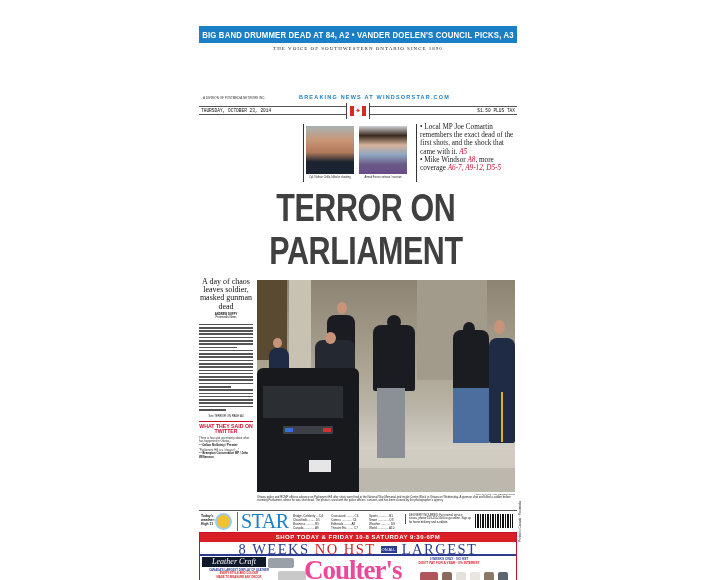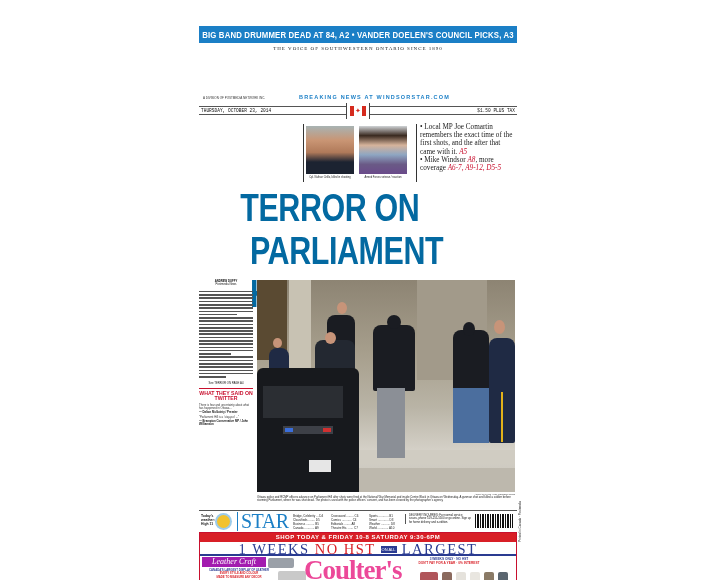--- a/index.html
+++ b/index.html
@@ -34,22 +34,22 @@
     .quote { position: absolute; left: 6px; top: 97px; width: 95px; text-align: right; font-size: 7.2px; line-height: 8.2px; color: #222; }
     .vrule { position: absolute; width: 1px; background: #333; }
     .mug { position: absolute; top: 100px; width: 48px; height: 48px; background: #888; overflow: hidden; }
     .mug-caption { position: absolute; top: 150px; width: 48px; text-align: center; font-size: 2.6px; line-height: 3px; font-family: "Liberation Sans", sans-serif; color: #222; }
     .mug1 { left: 107px; background: linear-gradient(180deg, #a8b3b3 0%, #c99574 30%, #b07a5a 55%, #1c2331 75%, #1c2331 100%); }
     .mug2 { left: 160px; background: linear-gradient(180deg, #cfd3d6 0%, #3a2a20 20%, #d6b39b 40%, #8ea6c2 60%, #6a5a86 80%, #6a4a8a 100%); }
     .bullets { position: absolute; left: 221px; top: 97px; width: 96px; font-size: 7.2px; line-height: 8.2px; color: #222; }
     .bullets .red { color: #c8102e; font-style: italic; }
 
     
-    .headline { position: absolute; left: 16px; top: 160px; width: 318px; text-align: left; font-family: "Liberation Sans", sans-serif;
-      font-weight: bold; font-size: 39px; line-height: 43px; color: #0369a1; letter-spacing: -0.5px; }
+    .headline { position: absolute; left: 8px; top: 160px; width: 318px; text-align: center; font-family: "Liberation Sans", sans-serif;
+      font-weight: bold; font-size: 39px; line-height: 43px; color: #404040; letter-spacing: -0.5px; }
     .headline div span { display: inline-block; transform: scaleX(0.78); transform-origin: center; }
 
     
     .story-col { position: absolute; left: 0; top: 252px; width: 54px; }
     .story-hed { text-align: center; font-size: 8px; line-height: 8.2px; color: #111; }
     .byline { text-align: center; font-family: "Liberation Sans", sans-serif; font-size: 2.8px; line-height: 3.4px; margin-top: 2px; font-weight: bold; }
     .body-lines { margin-top: 4px; }
     .line { height: 1.6px; background: #555; margin-bottom: 1.7px; }
     .jump { text-align: center; font-family: "Liberation Sans", sans-serif; font-size: 2.8px; margin: 3px 0; }
     .twitter-hed { text-align: center; font-family: "Liberation Sans", sans-serif; font-weight: 900; color: #c8102e; font-size: 5.2px; line-height: 5.6px; border-top: 1px solid #c8102e; padding-top: 2px; }
@@ -88,21 +88,21 @@
     .barcode { position: absolute; left: 276px; top: 3px; width: 38px; height: 14px;
       background: repeating-linear-gradient(90deg, #111 0 1px, #fff 1px 2px, #111 2px 4px, #fff 4px 5px); }
 
     
     .ad { position: absolute; left: 0; top: 506px; width: 318px; height: 68px; border: 1px solid #c8102e; }
     .ad-top { height: 9px; background: #d81f26; color: #fff; font-family: "Liberation Sans", sans-serif; font-weight: 900; font-size: 6px; line-height: 9px; text-align: center; letter-spacing: 0.5px; }
     .ad-weeks { height: 14px; text-align: center; font-size: 14.5px; line-height: 14px; color: #2a3b91; letter-spacing: 1.5px; white-space: nowrap; border-bottom: 2px solid #2a3b91; }
     .ad-weeks .red { color: #d81f26; }
     .ad-weeks .onall { display: inline-block; background: #2a3b91; color: #fff; font-family: "Liberation Sans", sans-serif; font-size: 4px; line-height: 5px; padding: 1px 1px; vertical-align: 3px; letter-spacing: 0; }
     .ad-mid { position: relative; height: 32px; }
-    .leathercraft { position: absolute; left: 2px; top: 1px; width: 64px; height: 10px; background: #a21caf; color: #fff; font-size: 8px; line-height: 10px; text-align: center; font-style: italic; }
+    .leathercraft { position: absolute; left: 2px; top: 1px; width: 64px; height: 10px; background: #0f172a; color: #fff; font-size: 8px; line-height: 10px; text-align: center; font-style: italic; }
     .ad-copy { position: absolute; left: 2px; top: 13px; width: 74px; font-family: "Liberation Sans", sans-serif; font-weight: 900; font-size: 2.8px; line-height: 3.4px; color: #2a3b91; text-align: center; }
     .ad-copy .r { color: #d81f26; }
     .sofa { position: absolute; background: #9aa0a8; border-radius: 2px; }
     .coulters { position: absolute; left: 104px; top: -2px; font-family: "Liberation Serif", serif; font-weight: bold; font-size: 27px; line-height: 32px; color: #ec4899; letter-spacing: -1px; }
     .promo { position: absolute; left: 184px; top: 1px; width: 130px; font-family: "Liberation Sans", sans-serif; font-weight: 900; font-size: 3.2px; line-height: 4px; color: #d81f26; text-align: center; }
     .promo .b { color: #2a3b91; }
     .chair { position: absolute; top: 16px; width: 10px; height: 12px; border-radius: 2px; }
     .ad-bottom { height: 10px; background: #d81f26; color: #fff; font-family: "Liberation Sans", sans-serif; font-size: 3.4px; line-height: 10px; font-weight: bold; white-space: nowrap; position: relative; padding-left: 19px; }
     .ad-bottom .furniture { position: absolute; left: 122px; top: 0; font-family: "Liberation Serif", serif; font-size: 8px; font-weight: 900; color: #fff; background: #2a3b91; padding: 0 2px; }
     .ad-bottom .hours { position: absolute; left: 170px; top: 0; }
@@ -136,36 +136,37 @@
 
   <div class="vrule" style="left:104px; top:98px; height:58px;"></div>
   <div class="mug mug1"></div>
   <div class="mug-caption" style="left:107px;">Cpl. Nathan Cirillo, killed in shooting</div>
   <div class="mug mug2"></div>
   <div class="mug-caption" style="left:160px;">Armed Forces veteran / reaction</div>
   <div class="vrule" style="left:217px; top:98px; height:58px;"></div>
 
   <div class="bullets">
     <div>
-      <span>• Local MP Joe Comartin remembers the exact time of the first shots, and the after that came with it.</span>
+      <span>• Local MP Joe Comartin remembers the exact dead of the first shots, and the shock that came with it.</span>
       <span class="red">A5</span>
     </div>
     <div>
       <span>• Mike Windsor</span>
       <span class="red">A8</span><span>, more coverage</span>
       <span class="red">A6-7, A9-12, D5-5</span>
     </div>
   </div>
 
   <div class="headline">
     <div><span>TERROR ON</span></div>
     <div><span>PARLIAMENT HILL</span></div>
   </div>
 
   <div class="story-col">
+    <div class="story-hed">A day of chaos leaves soldier, masked gunman dead</div>
     <div class="byline">
       <div>ANDREW DUFFY</div>
       <div style="font-weight:normal;">Postmedia News</div>
     </div>
     <div class="body-lines">
       <div class="line"></div>
         <div class="line"></div>
         <div class="line"></div>
         <div class="line"></div>
       <div class="line"></div>
@@ -256,21 +257,21 @@
         <div>Weather ........... D8</div>
         <div>World ............. A10</div>
     </div>
     <div class="delivery">DELIVERY INQUIRIES: For normal service issues, phone 519-255-5500 or go online. Sign up for home delivery and e-edition.</div>
     <div class="barcode"></div>
   </div>
 
   <div class="ad">
     <div class="ad-top">SHOP TODAY &amp; FRIDAY 10-8 SATURDAY 9:30-6PM</div>
     <div class="ad-weeks">
-      <span>1 WEEKS</span>
+      <span>8 WEEKS</span>
       <span class="red">NO HST</span>
       <span class="onall">ON ALL</span>
       <span>LARGEST</span>
     </div>
     <div class="ad-mid">
       <div class="leathercraft">Leather Craft</div>
       <div class="ad-copy">
         <div>CANADA'S LARGEST DISPLAY OF LEATHER</div>
         <div class="r">EVERY STYLE AND COLOUR</div>
         <div class="r">MADE TO MEASURE ANY DECOR</div>

